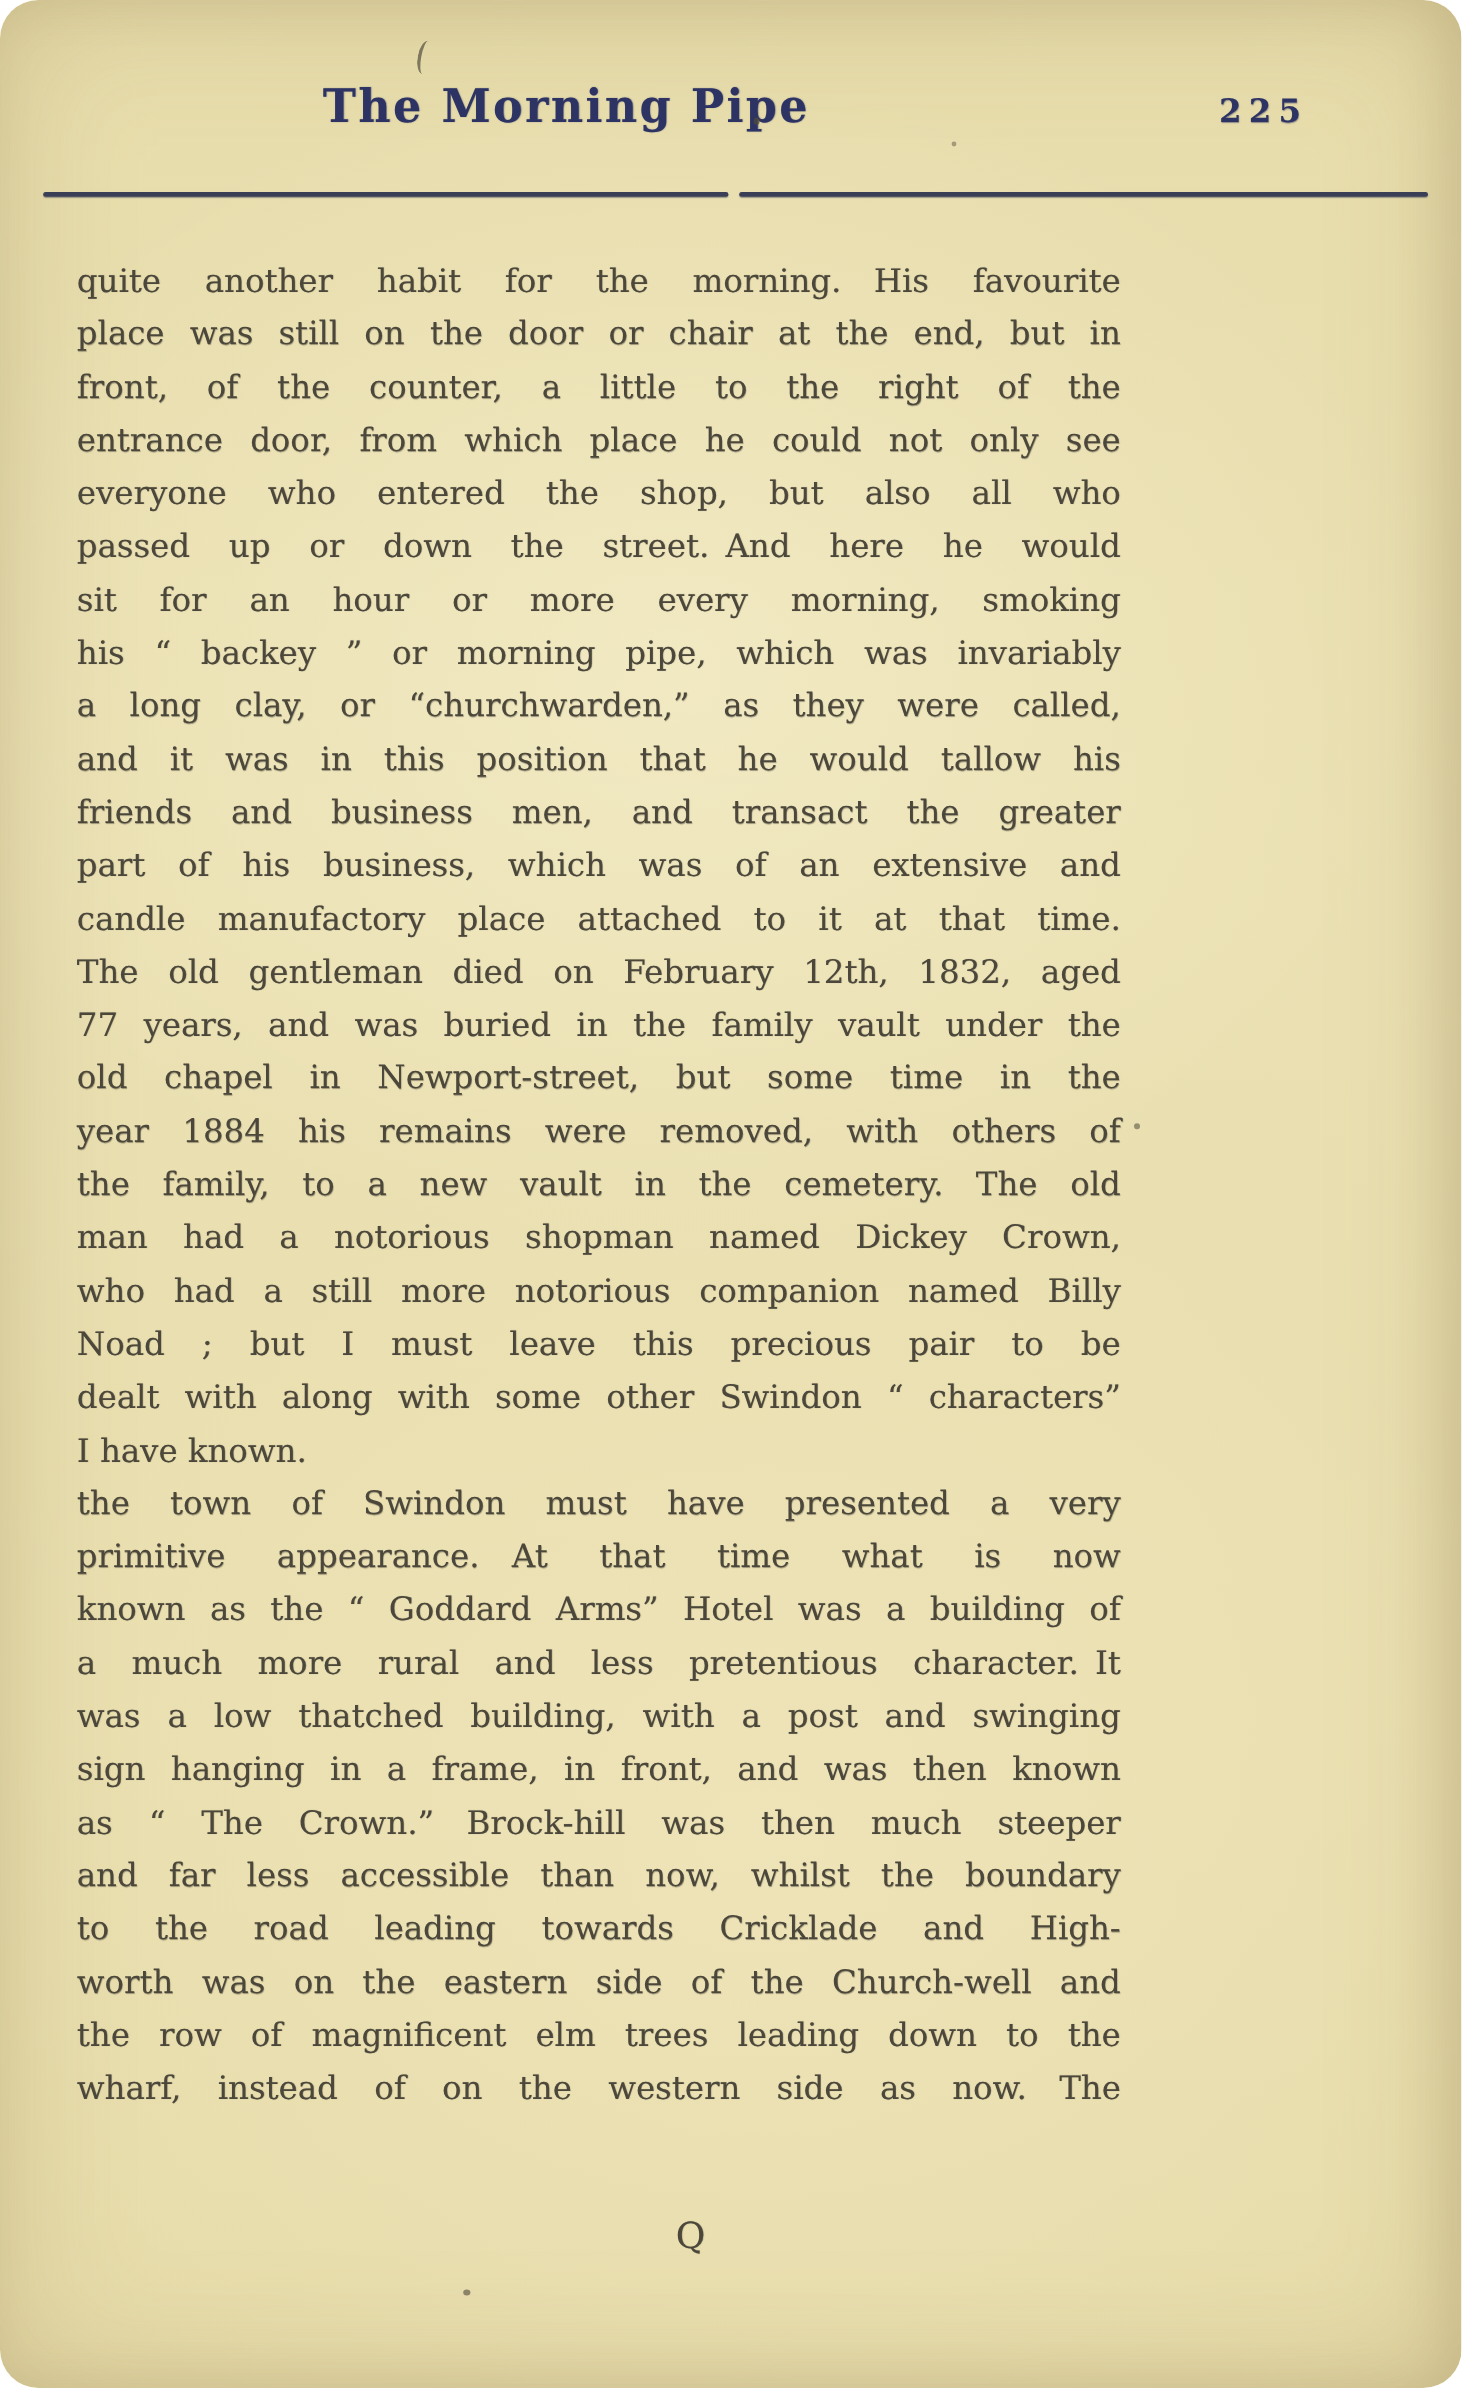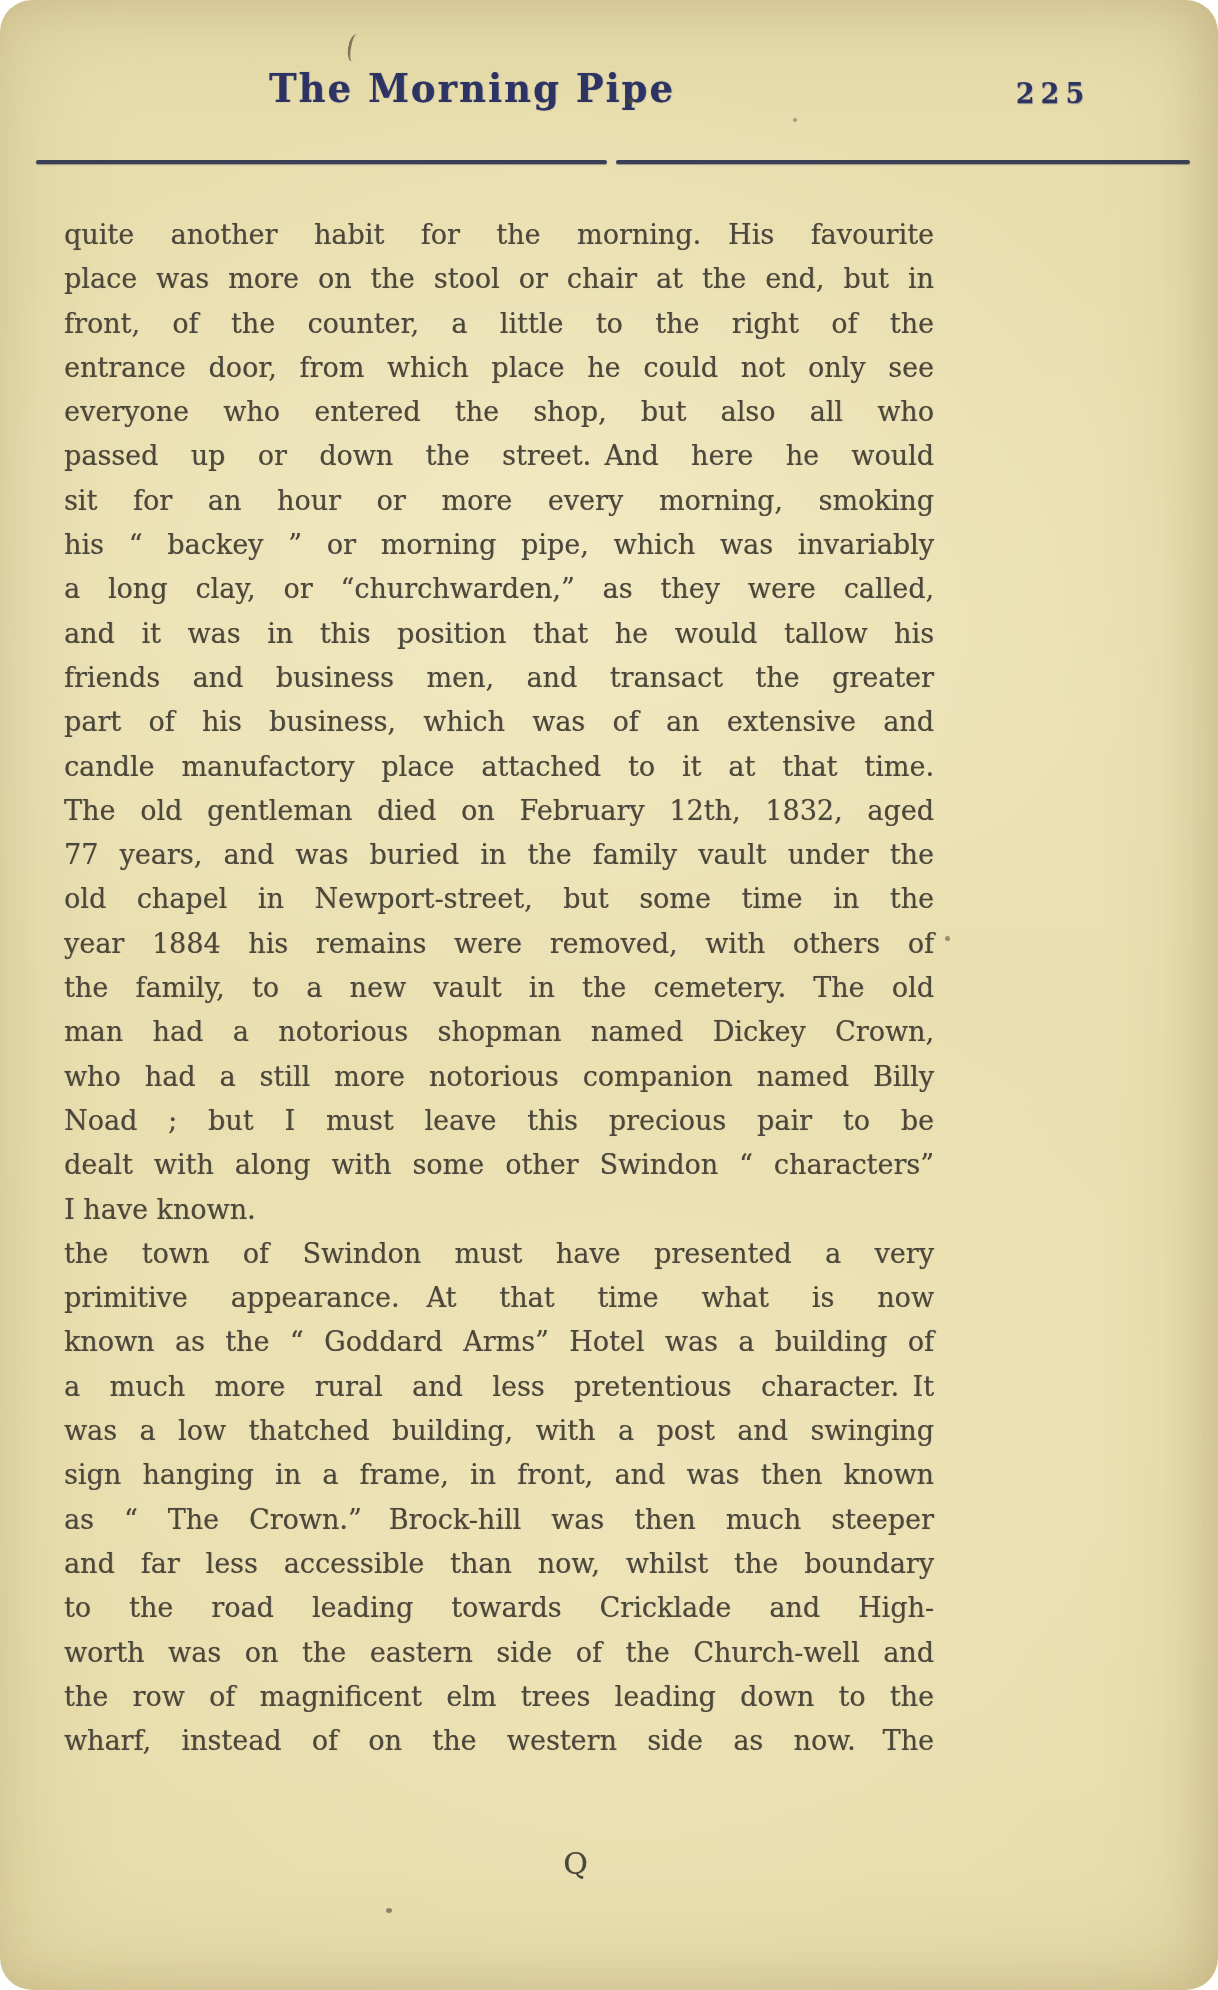--- a/index.html
+++ b/index.html
@@ -97,21 +97,21 @@
   </div>
 
   <div class="scratch"></div>
   <div class="speck s1"></div>
   <div class="speck s2"></div>
   <div class="speck s3"></div>
   <div class="speck s4"></div>
 
   <div class="textblock">
     <div class="line">quite another habit for the morning. His favourite</div>
-    <div class="line">place was more on the stool or chair at the end, but in</div>
+    <div class="line">place was still on the door or chair at the end, but in</div>
     <div class="line">front, of the counter, a little to the right of the</div>
     <div class="line">entrance door, from which place he could not only see</div>
     <div class="line">everyone who entered the shop, but also all who</div>
     <div class="line">passed up or down the street. And here he would</div>
     <div class="line">sit for an hour or more every morning, smoking</div>
     <div class="line">his “ backey ” or morning pipe, which was invariably</div>
     <div class="line">a long clay, or “churchwarden,” as they were called,</div>
     <div class="line">and it was in this position that he would tallow his</div>
     <div class="line">friends and business men, and transact the greater</div>
     <div class="line">part of his business, which was of an extensive and</div>

